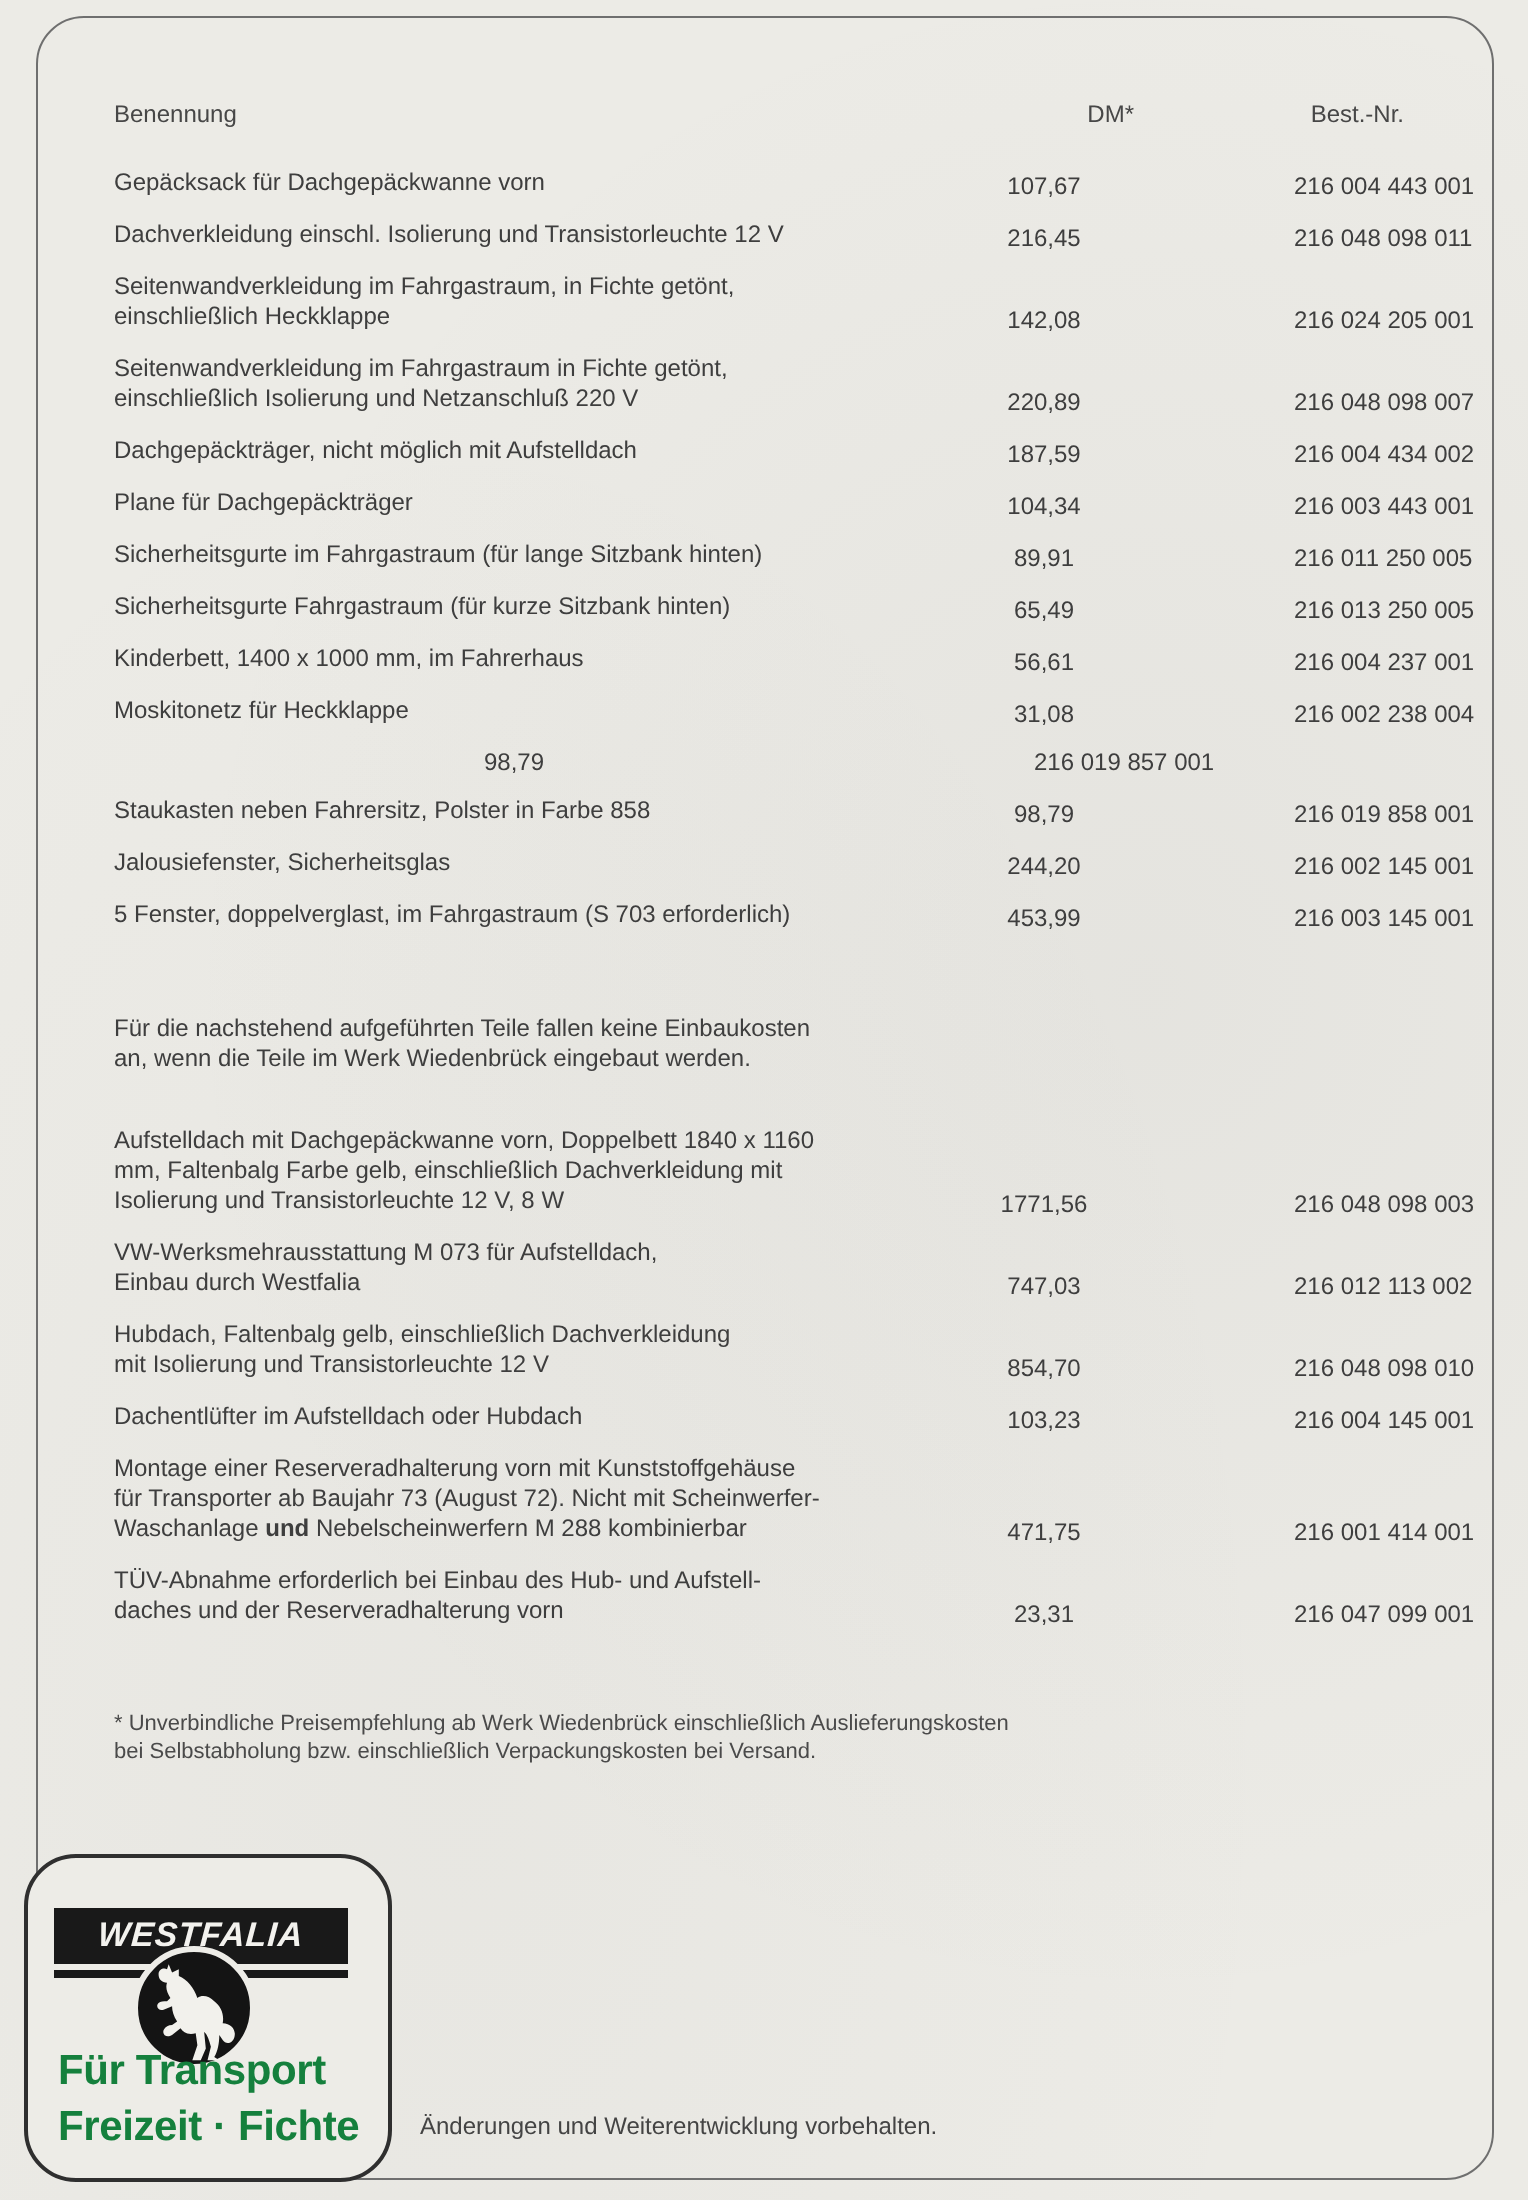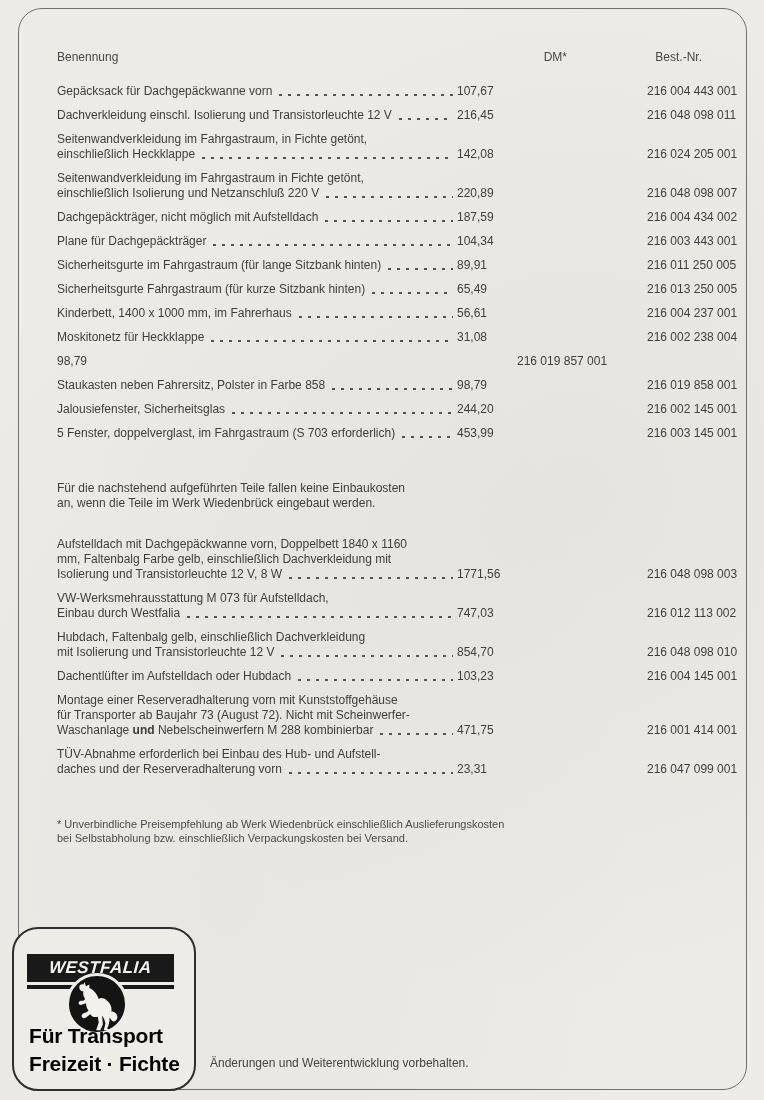--- a/index.html
+++ b/index.html
@@ -16,28 +16,28 @@
   .page-border{
     position:absolute;left:18px;top:8px;width:727px;height:1080px;
     border:1px solid #6f6f6f;border-radius:24px;pointer-events:none;
   }
   .content{position:absolute;left:57px;top:50px;width:645px;}
   .grid-row{display:grid;grid-template-columns:400px 130px auto;align-items:end;}
   .thead{margin-bottom:20px;font-size:12px;color:#474747;}
   .thead .hd-price{text-align:right;padding-right:20px;}
   .thead .hd-part{padding-left:68px;text-align:right;}
   .row{margin-bottom:9px;font-size:12px;line-height:15px;}
-  .desc .line{white-space:nowrap;}
+  .desc .line{white-space:nowrap;flex-direction:column;}
   .desc .line.last{display:flex;align-items:baseline;}
   .leader{
     flex:1;height:4px;align-self:flex-end;margin:0 4px 2px 7px;min-width:14px;
     background:radial-gradient(circle at 1.5px 2px, #4f4f4f 1.1px, transparent 1.5px) repeat-x left bottom;
     background-size:9px 4px;
   }
-  .price{text-align:left;}
+  .price{text-align:center;}
   .partno{padding-left:60px;white-space:nowrap;}
   .section-note{margin:40px 0 26px 0;font-size:12px;line-height:15px;}
   .footnote{margin-top:40px;font-size:11px;line-height:14px;color:#4a4a4a;}
   b{font-weight:bold;}
 
   
   .logo-box{
     position:absolute;left:12px;top:927px;width:184px;height:164px;
     border:2px solid #2f2f2f;border-radius:26px;background:#edece7;z-index:2;
     box-sizing:border-box;
@@ -51,21 +51,21 @@
   }
   .logo-brand{
     color:#f3f2ee;font-weight:bold;font-style:italic;font-size:17px;
     letter-spacing:0.5px;transform:skewX(-4deg);white-space:nowrap;
   }
   .logo-circle{
     position:absolute;left:52px;top:44px;width:62px;height:62px;border-radius:50%;
     background:#141414;border:3px solid #edece7;box-sizing:border-box;
   }
   .logo-circle svg{position:absolute;left:1px;top:1px;}
-  .tagline{position:absolute;left:15px;font-weight:bold;color:#000000;font-size:21px;letter-spacing:-0.2px;white-space:nowrap;}
+  .tagline{position:absolute;left:15px;font-weight:bold;color:#15803d;font-size:21px;letter-spacing:-0.2px;white-space:nowrap;}
   .tagline.l1{top:95px;}
   .tagline.l2{top:123px;}
   .footer-note{position:absolute;left:210px;top:1056px;font-size:12px;color:#444;}
 </style>
 </head>
 <body>
 
 <div class="page-border"></div>
 
 <div class="content">

